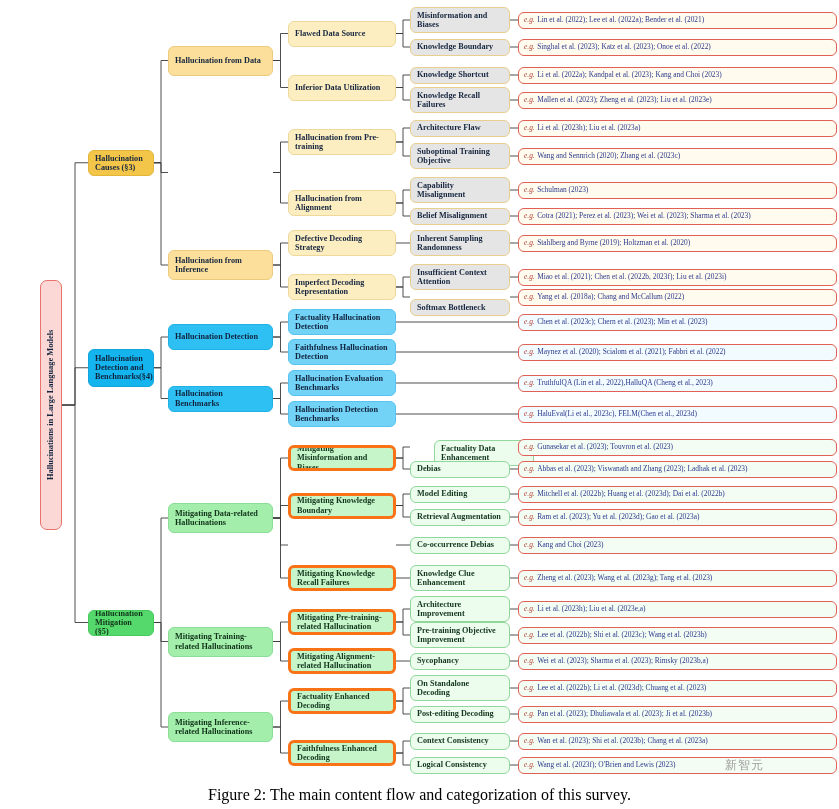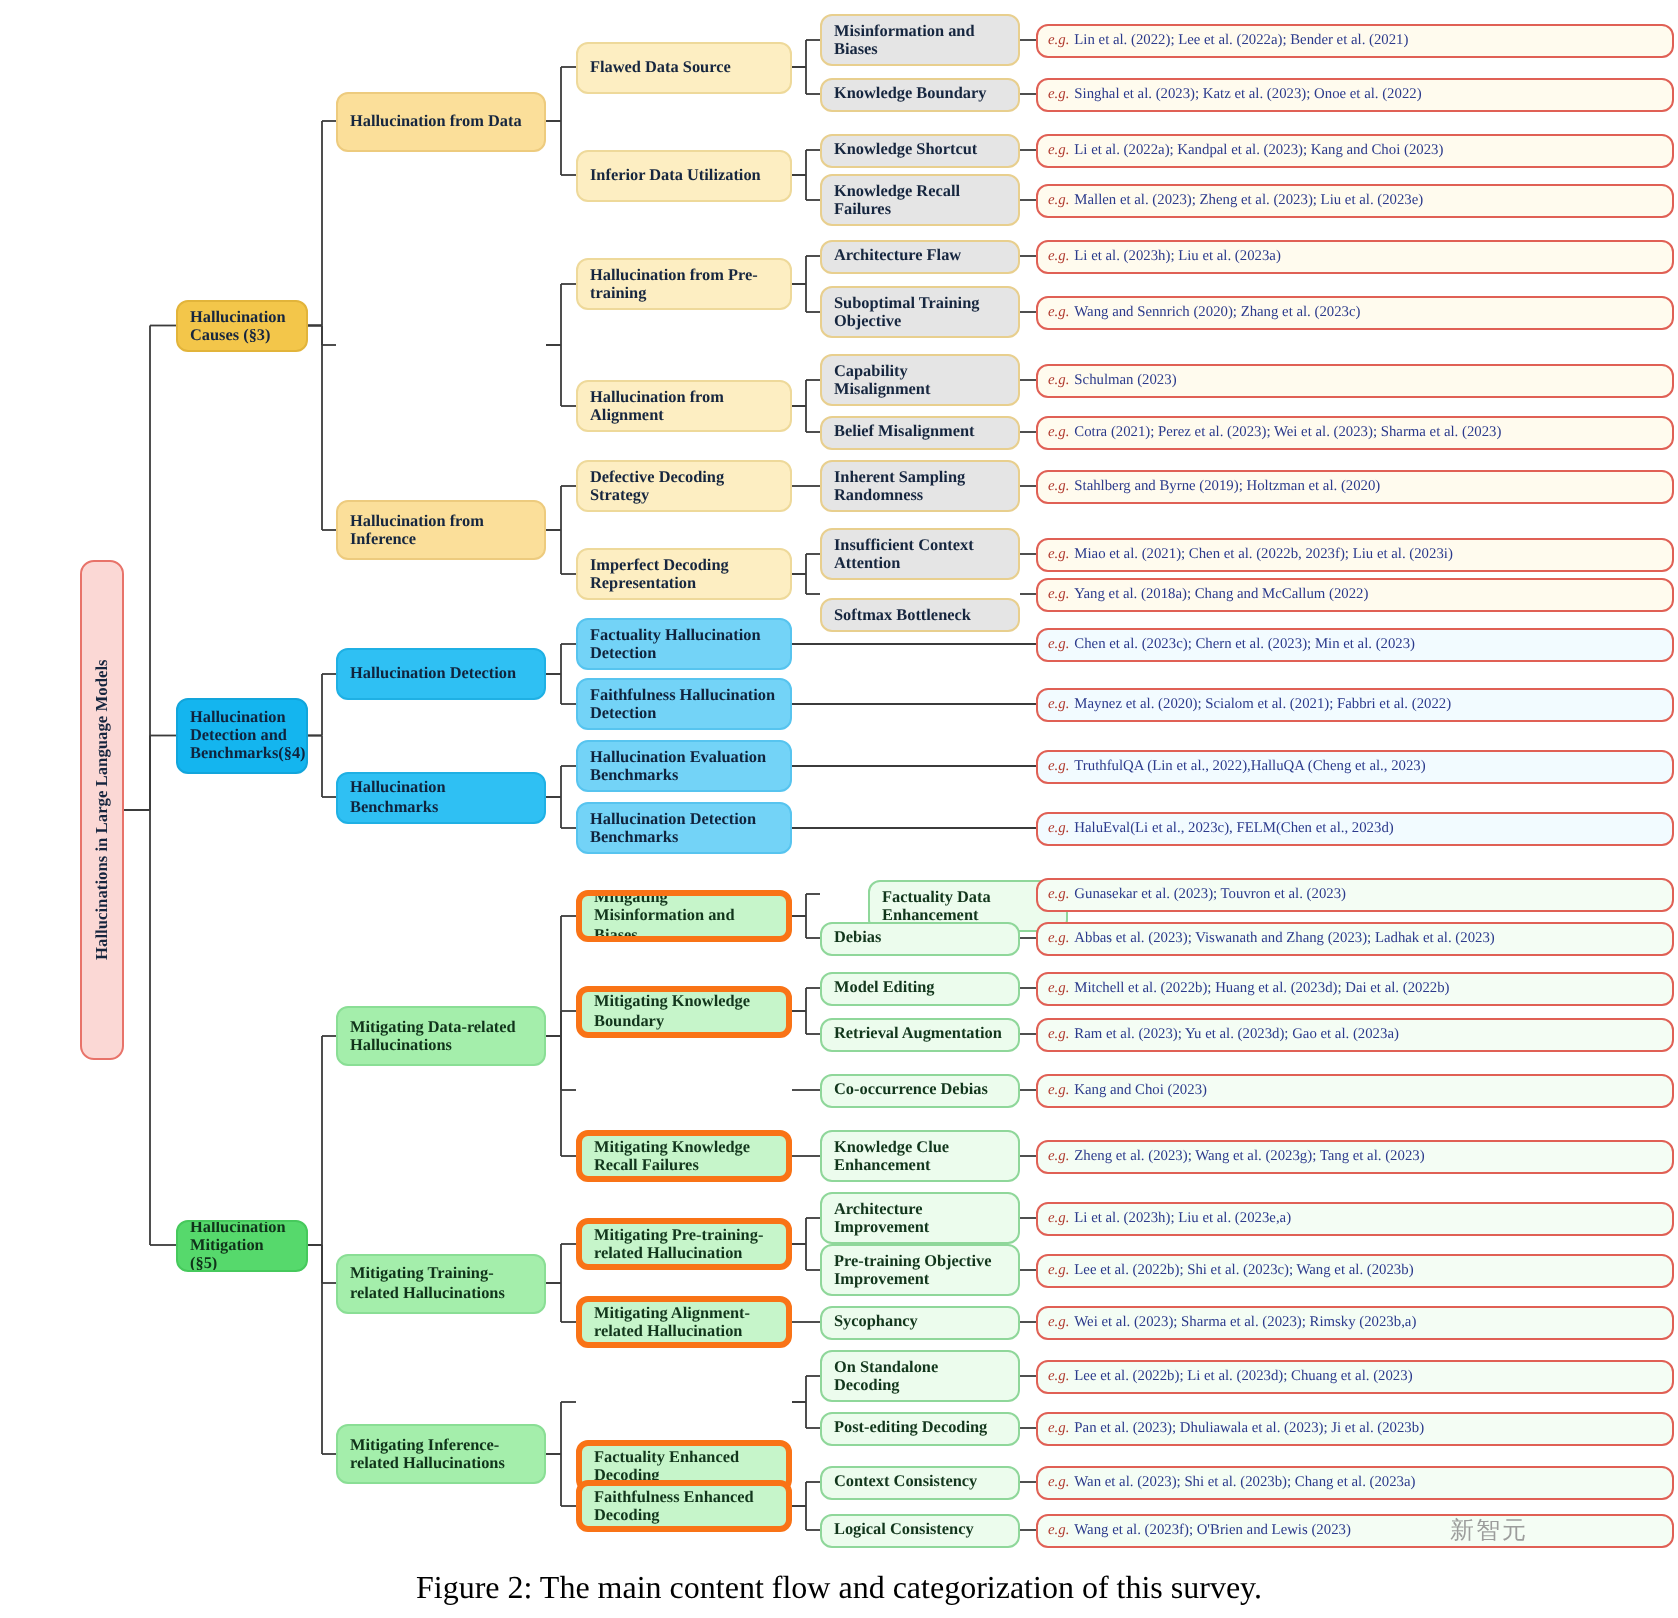--- a/index.html
+++ b/index.html
@@ -477,21 +477,21 @@
     <div class="node g4" style="left: 410px; top: 652.5px; width: 100px; height: 17px;">
       <span>Sycophancy</span>
     </div>
     <div class="cite cite-g" style="left: 518px; top: 652.5px; width: 319px; height: 17px;">
       <span class="eg">e.g.</span>
       <span>Wei et al. (2023); Sharma et al. (2023); Rimsky (2023b,a)</span>
     </div>
     <div class="node g2" style="left: 168px; top: 712px; width: 105px; height: 30px;">
       <span>Mitigating Inference-related Hallucinations</span>
     </div>
-    <div class="node g3" style="left: 288px; top: 688px; width: 108px; height: 26px; margin-top: 32px;">
+    <div class="node g3" style="left: 288px; top: 688px; width: 108px; height: 26px;">
       <span>Factuality Enhanced Decoding</span>
     </div>
     <div class="node g4" style="left: 410px; top: 675px; width: 100px; height: 26px;">
       <span>On Standalone Decoding</span>
     </div>
     <div class="cite cite-g" style="left: 518px; top: 679.5px; width: 319px; height: 17px;">
       <span class="eg">e.g.</span>
       <span>Lee et al. (2022b); Li et al. (2023d); Chuang et al. (2023)</span>
     </div>
     <div class="node g4" style="left: 410px; top: 705.5px; width: 100px; height: 17px;">

